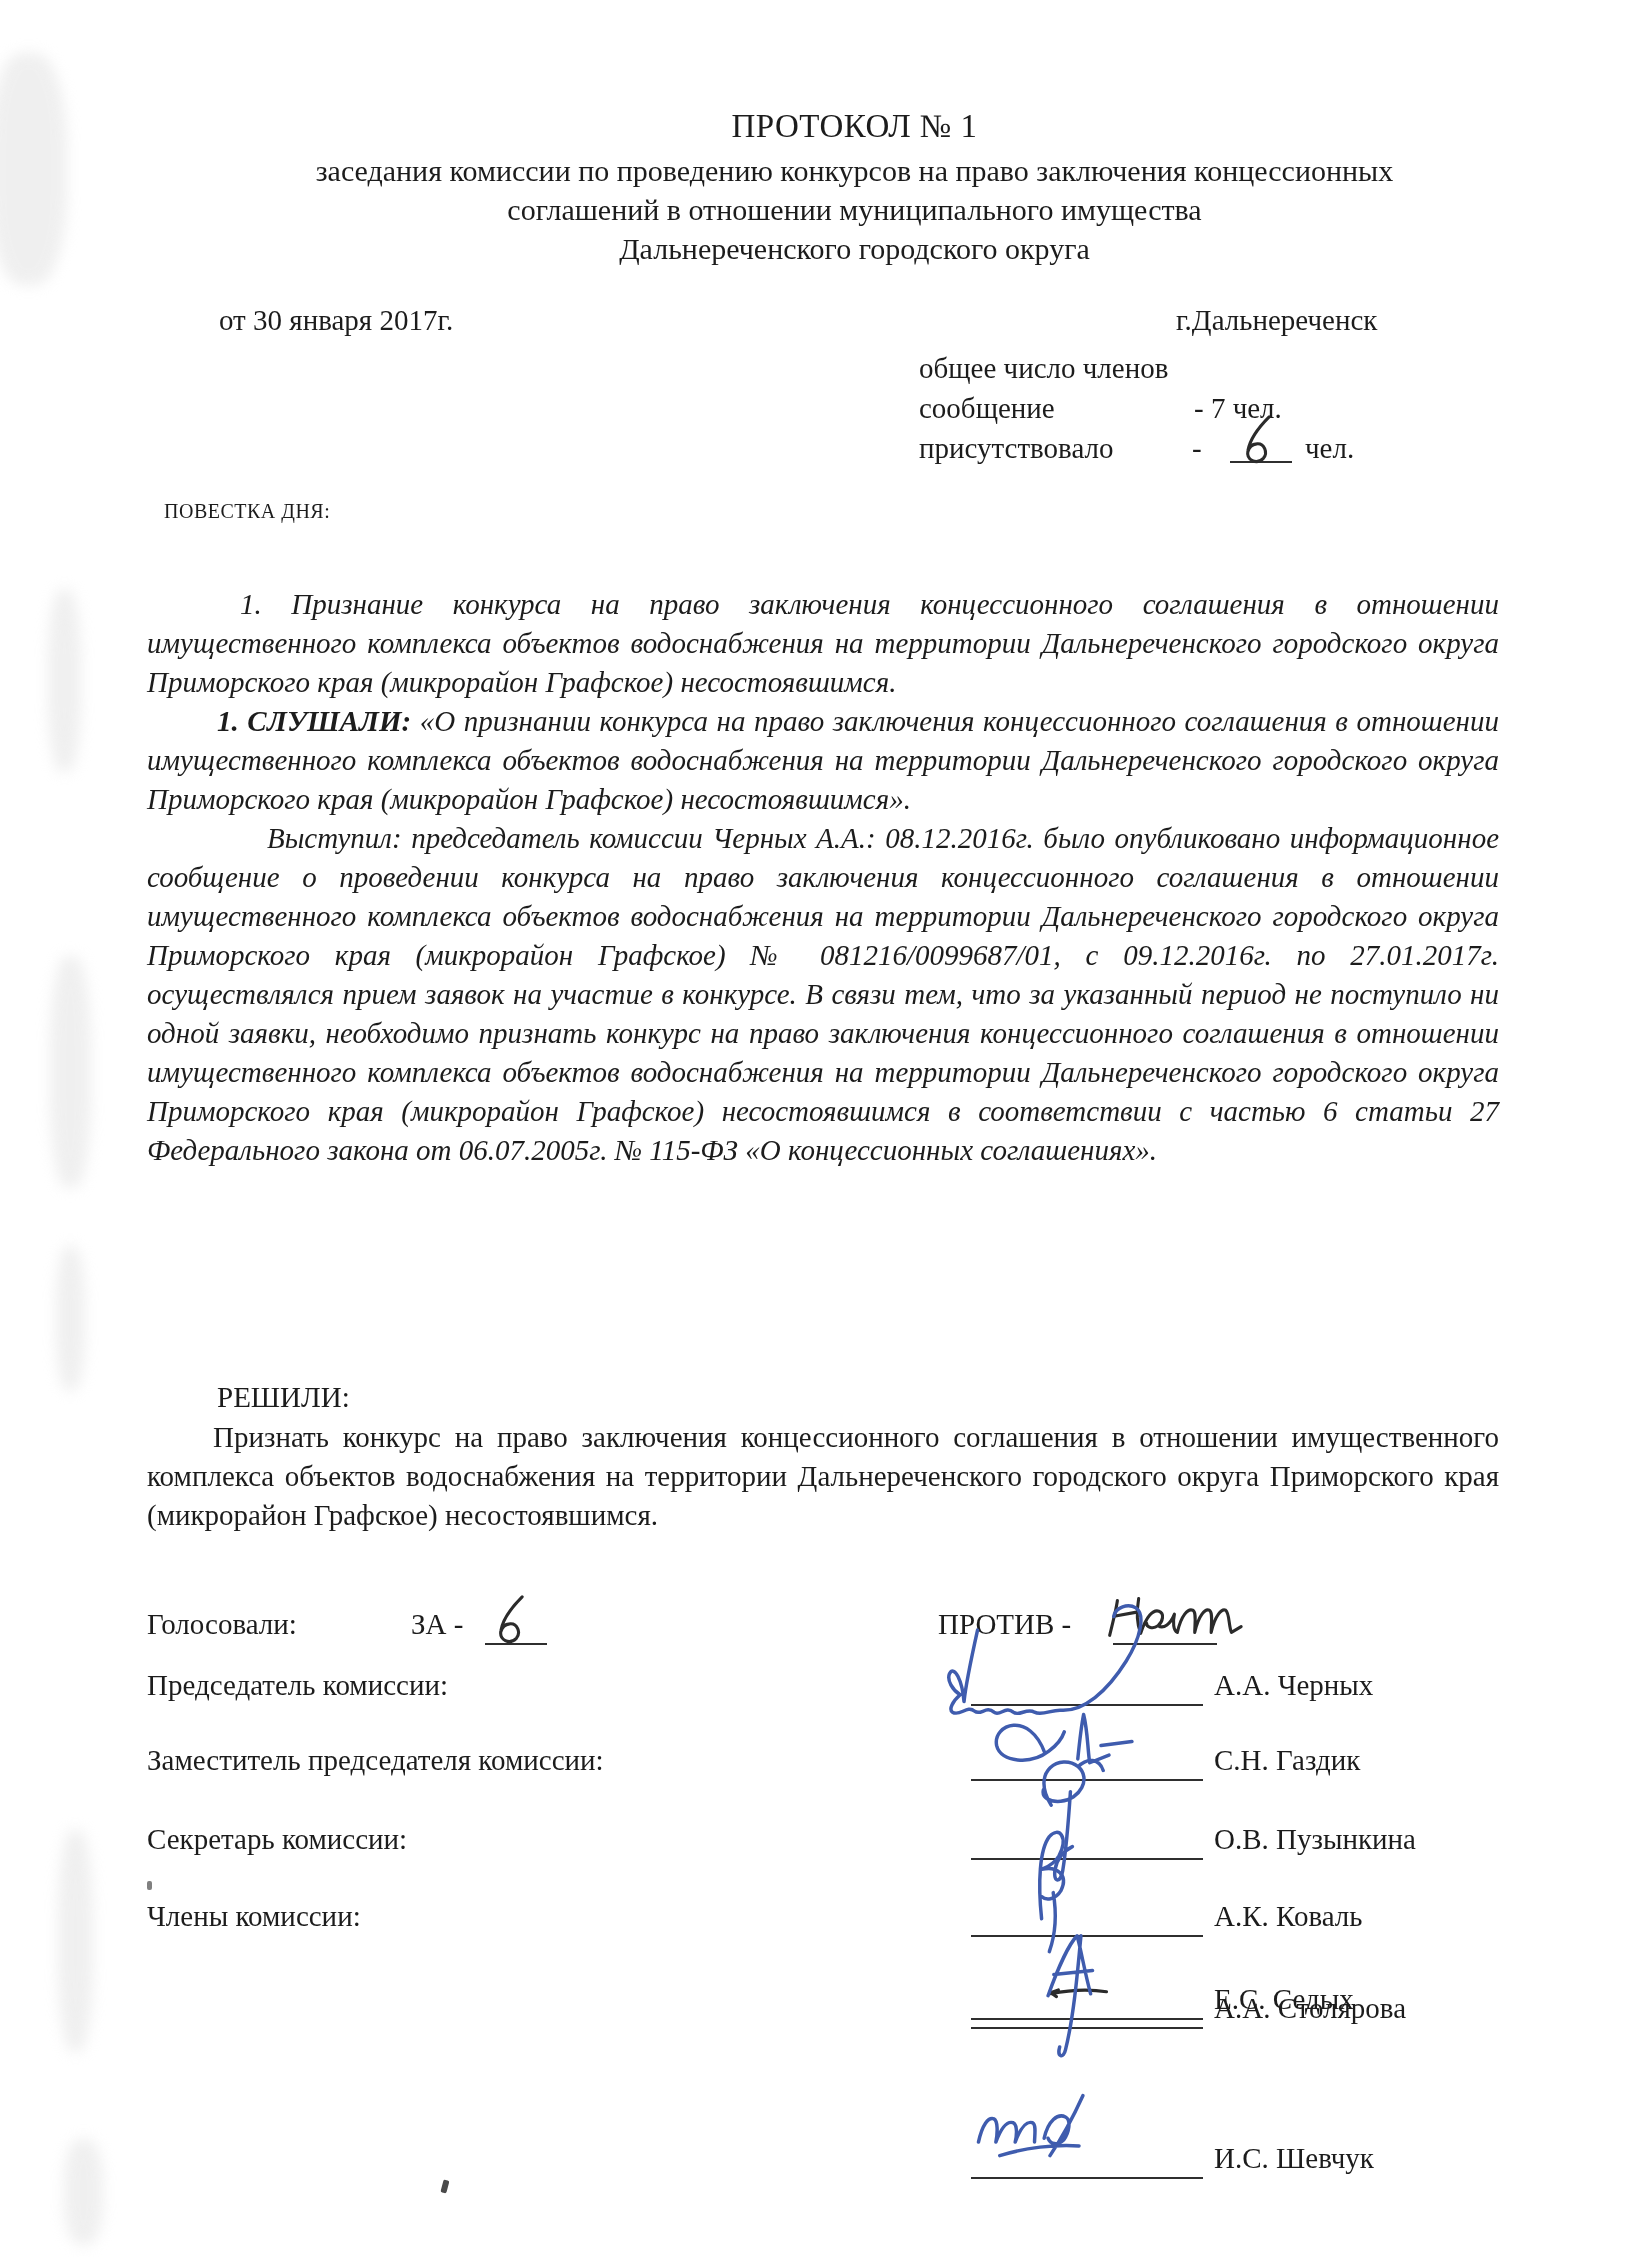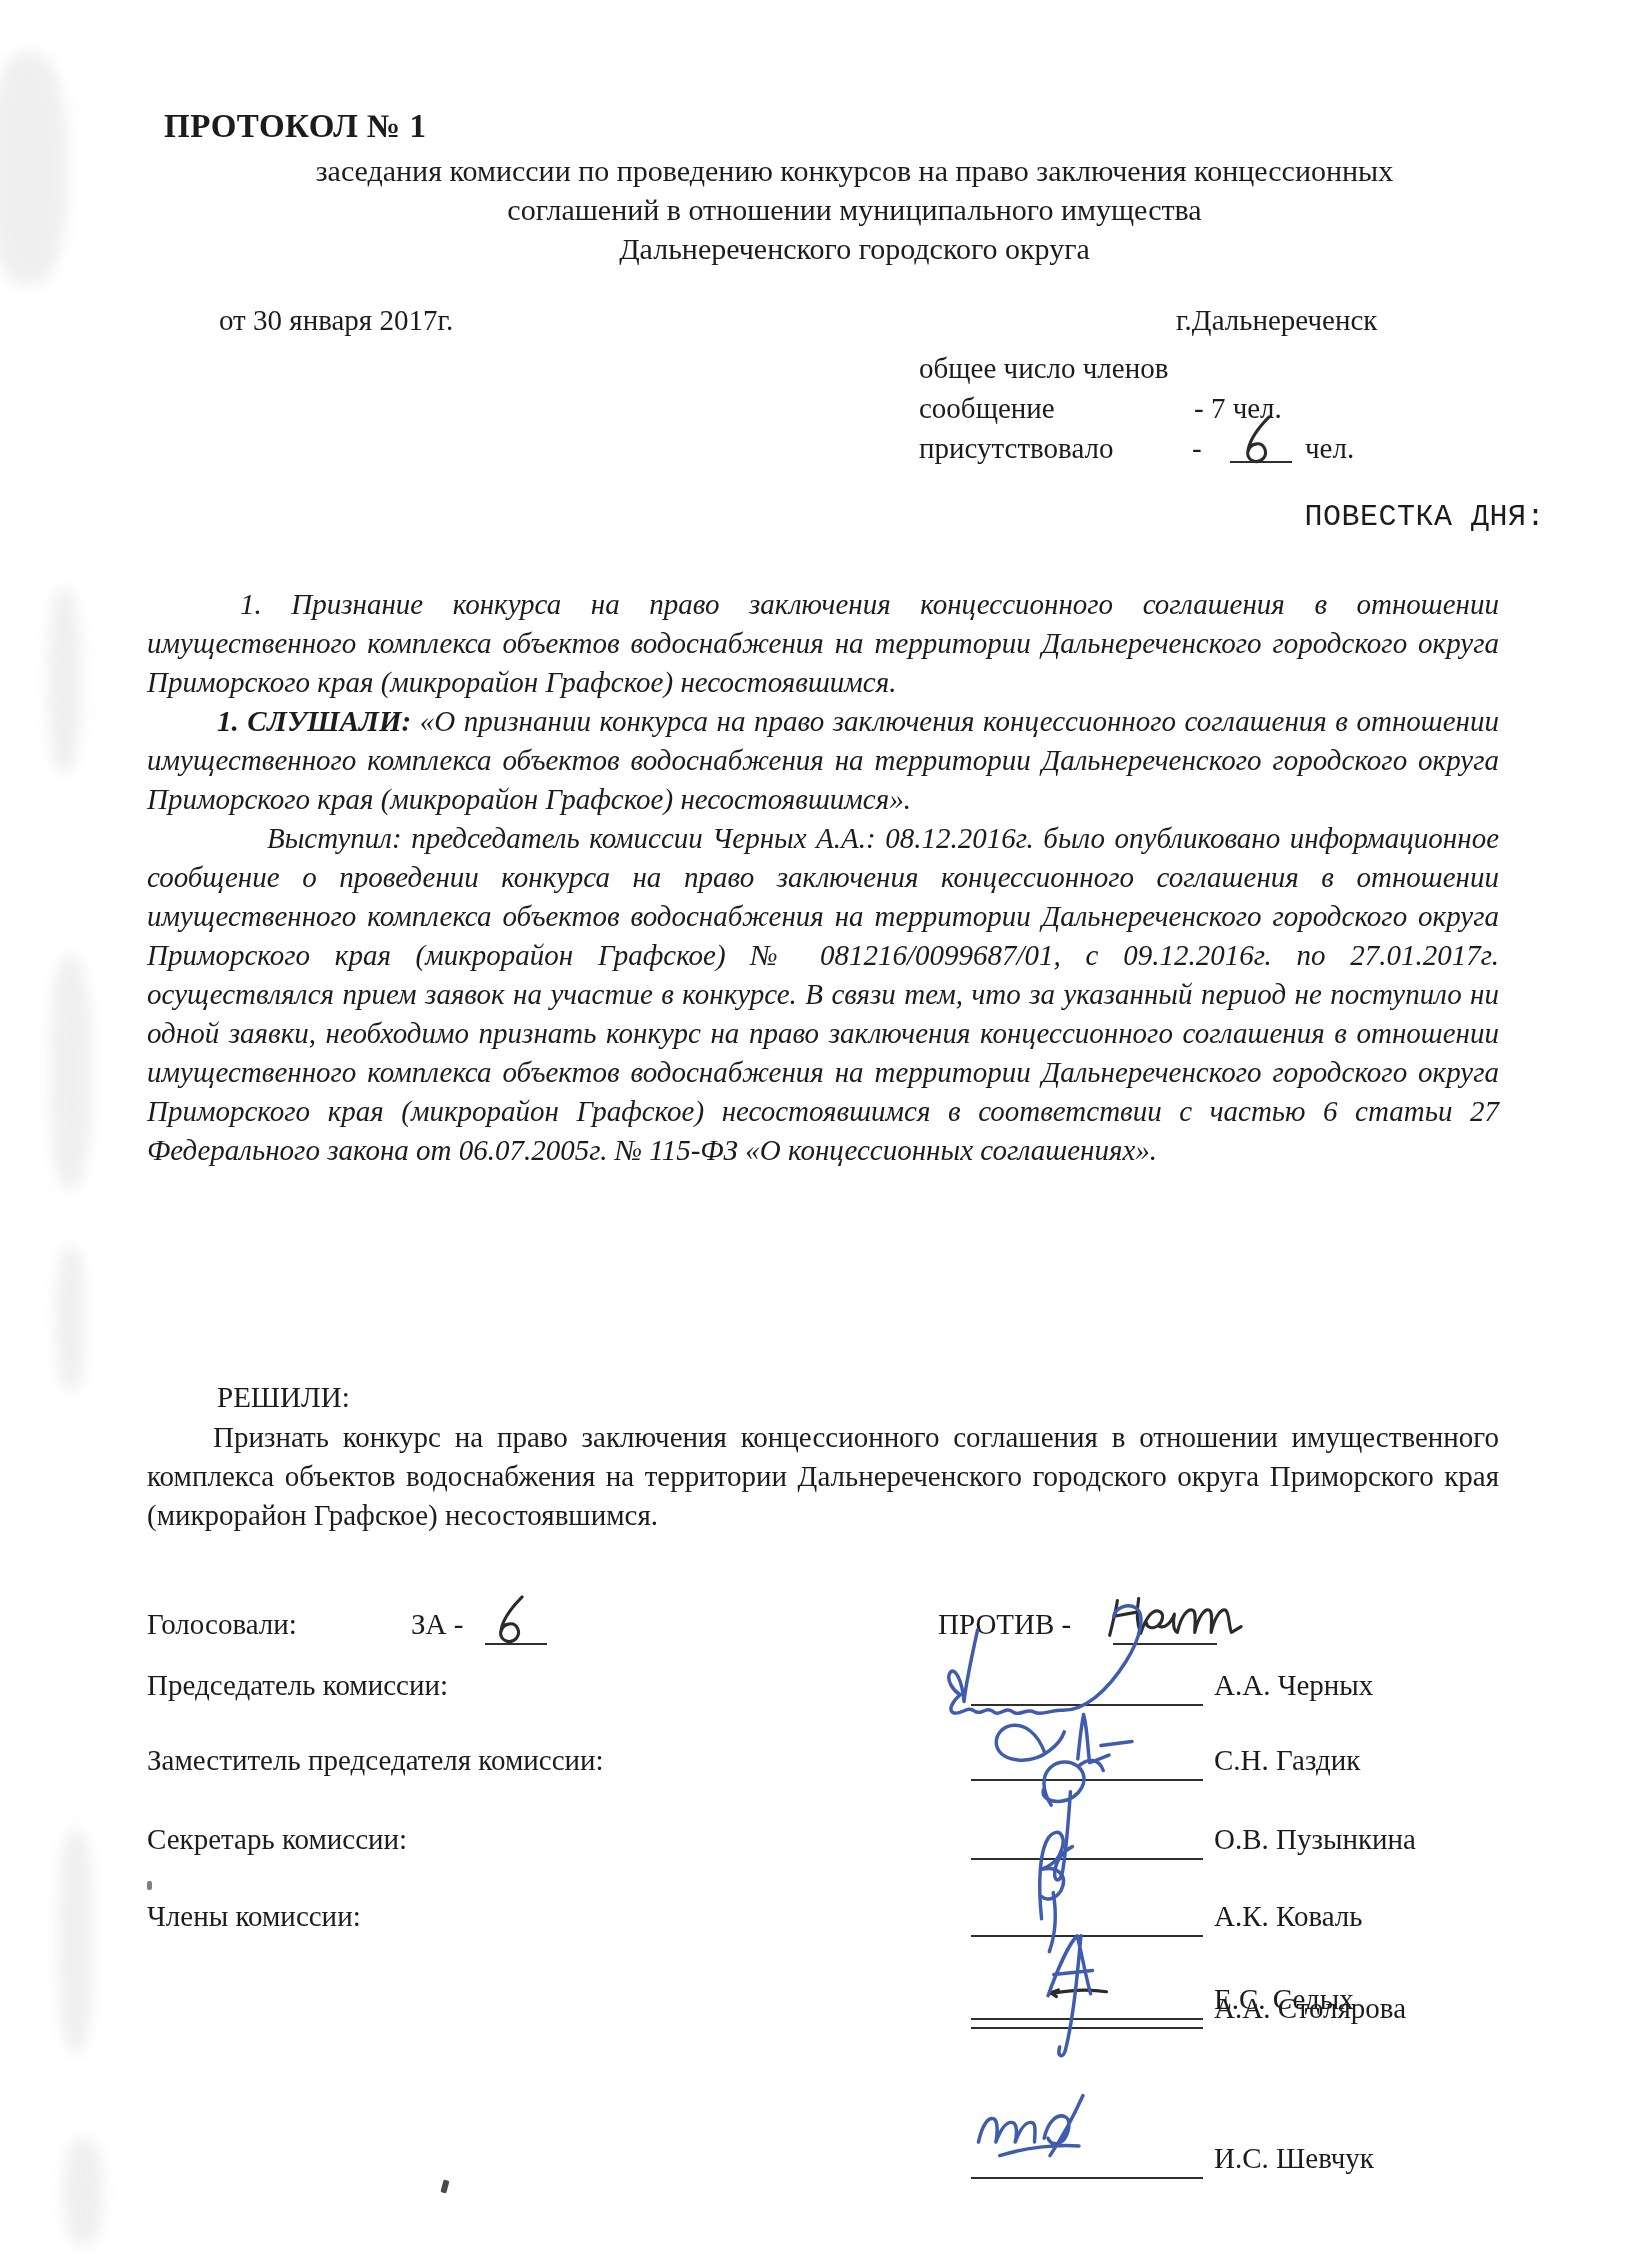--- a/index.html
+++ b/index.html
@@ -12,39 +12,39 @@
     color:#1c1c1c;
     overflow:hidden;
   }
   
   .smudge { position:absolute; background:#e3e3e3; filter:blur(6.8px); opacity:.55; border-radius:40%; }
   .speck  { position:absolute; background:#4a4a4a; border-radius:1.9px; }
 
   
   .title {
     position:absolute; top:108px; left:164px; width:1381px;
-    text-align:left; font-size:33px; font-weight:bold; letter-spacing:0.5px;
+    text-align:center; font-size:33px; font-weight:normal; letter-spacing:0.5px;
   }
   .subtitle {
     position:absolute; top:151px; left:145px; width:1419px;
     text-align:center; font-size:30px; line-height:39px;
   }
   
   .date  { position:absolute; top:304px; left:219px;  font-size:29px; }
   .place { position:absolute; top:304px; left:1176px; font-size:29px; }
 
   
   .members { position:absolute; top:348px; left:919px; width:454px; font-size:29px; line-height:40px; }
   .members .row { position:relative; height:40px; white-space:nowrap; }
   .members .val { position:absolute; left:275px; top:0; }
   .hand-slot { position:absolute; display:inline-block; }
   .hand-underline { border-bottom:2.4px solid #2f2f2f; }
 
   
-  .agenda-heading { position:absolute; top:500px; left:164px; width:1381px; text-align:right; font-size:30px; letter-spacing:0.5px;font-family:Liberation Mono, monospace; }
+  .agenda-heading { position:absolute; top:500px; left:164px; width:1381px; text-align:left; font-size:20px; letter-spacing:0.5px; }
 
   .bodytext {
     position:absolute; top:585px; left:147px; width:1352px;
     font-size:29px; line-height:39px; text-align:justify;
   }
   .bodytext p { margin:0;font-style:italic; }
   .p-agenda  { text-indent:93px; }
   .p-hearing { text-indent:70px; }
   .p-speech  { text-indent:120px; }
 

